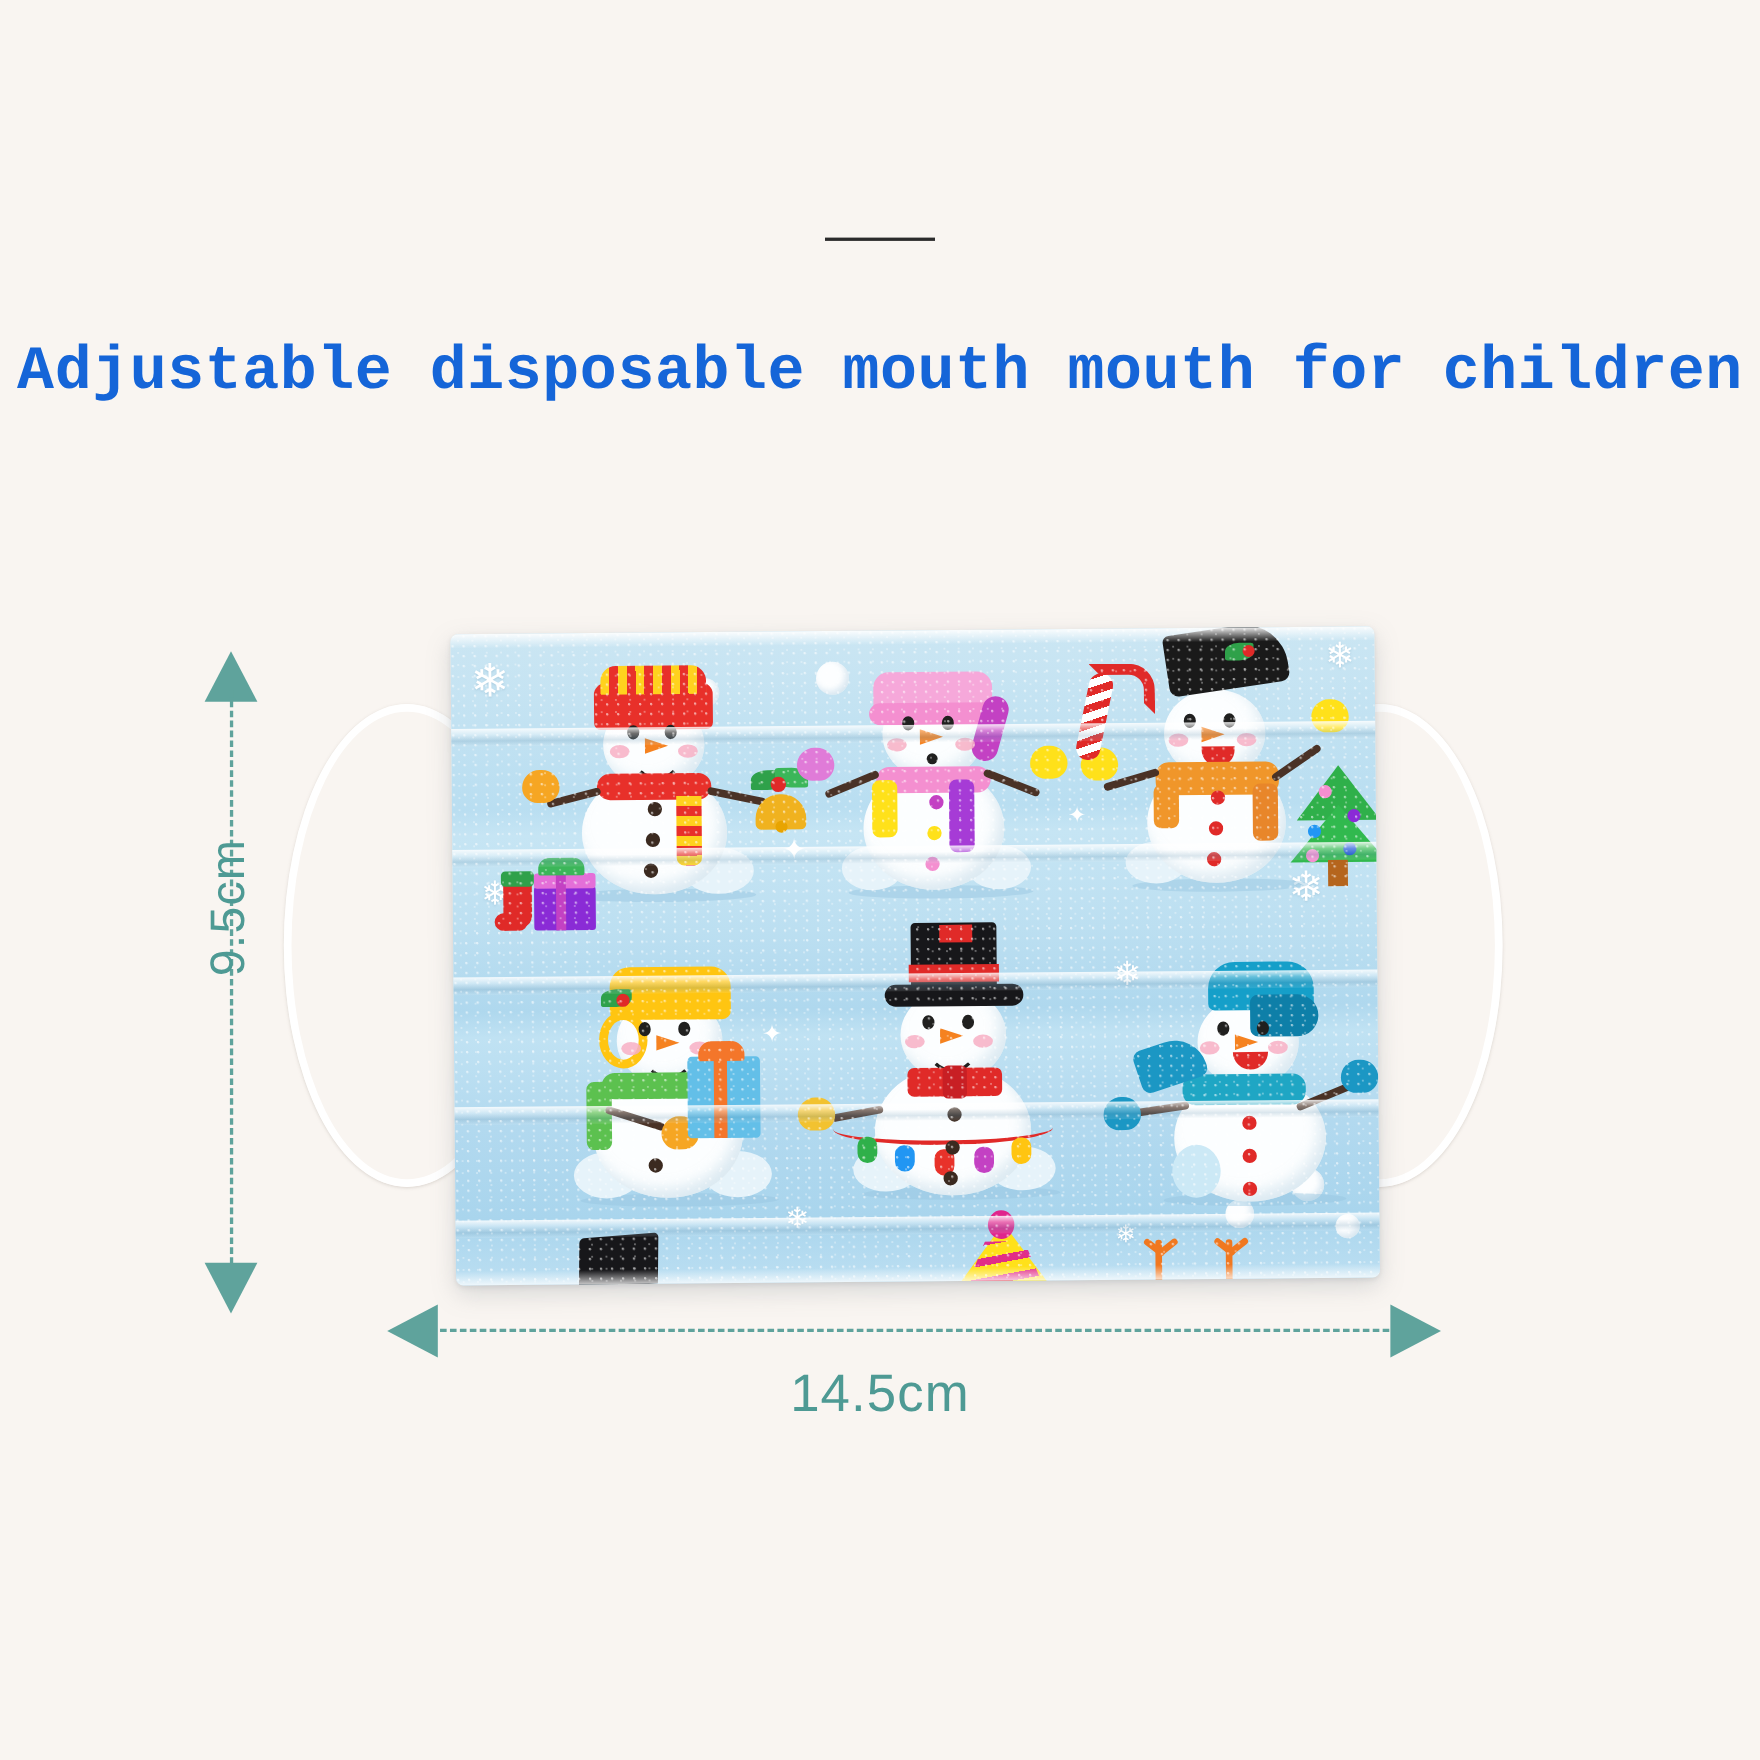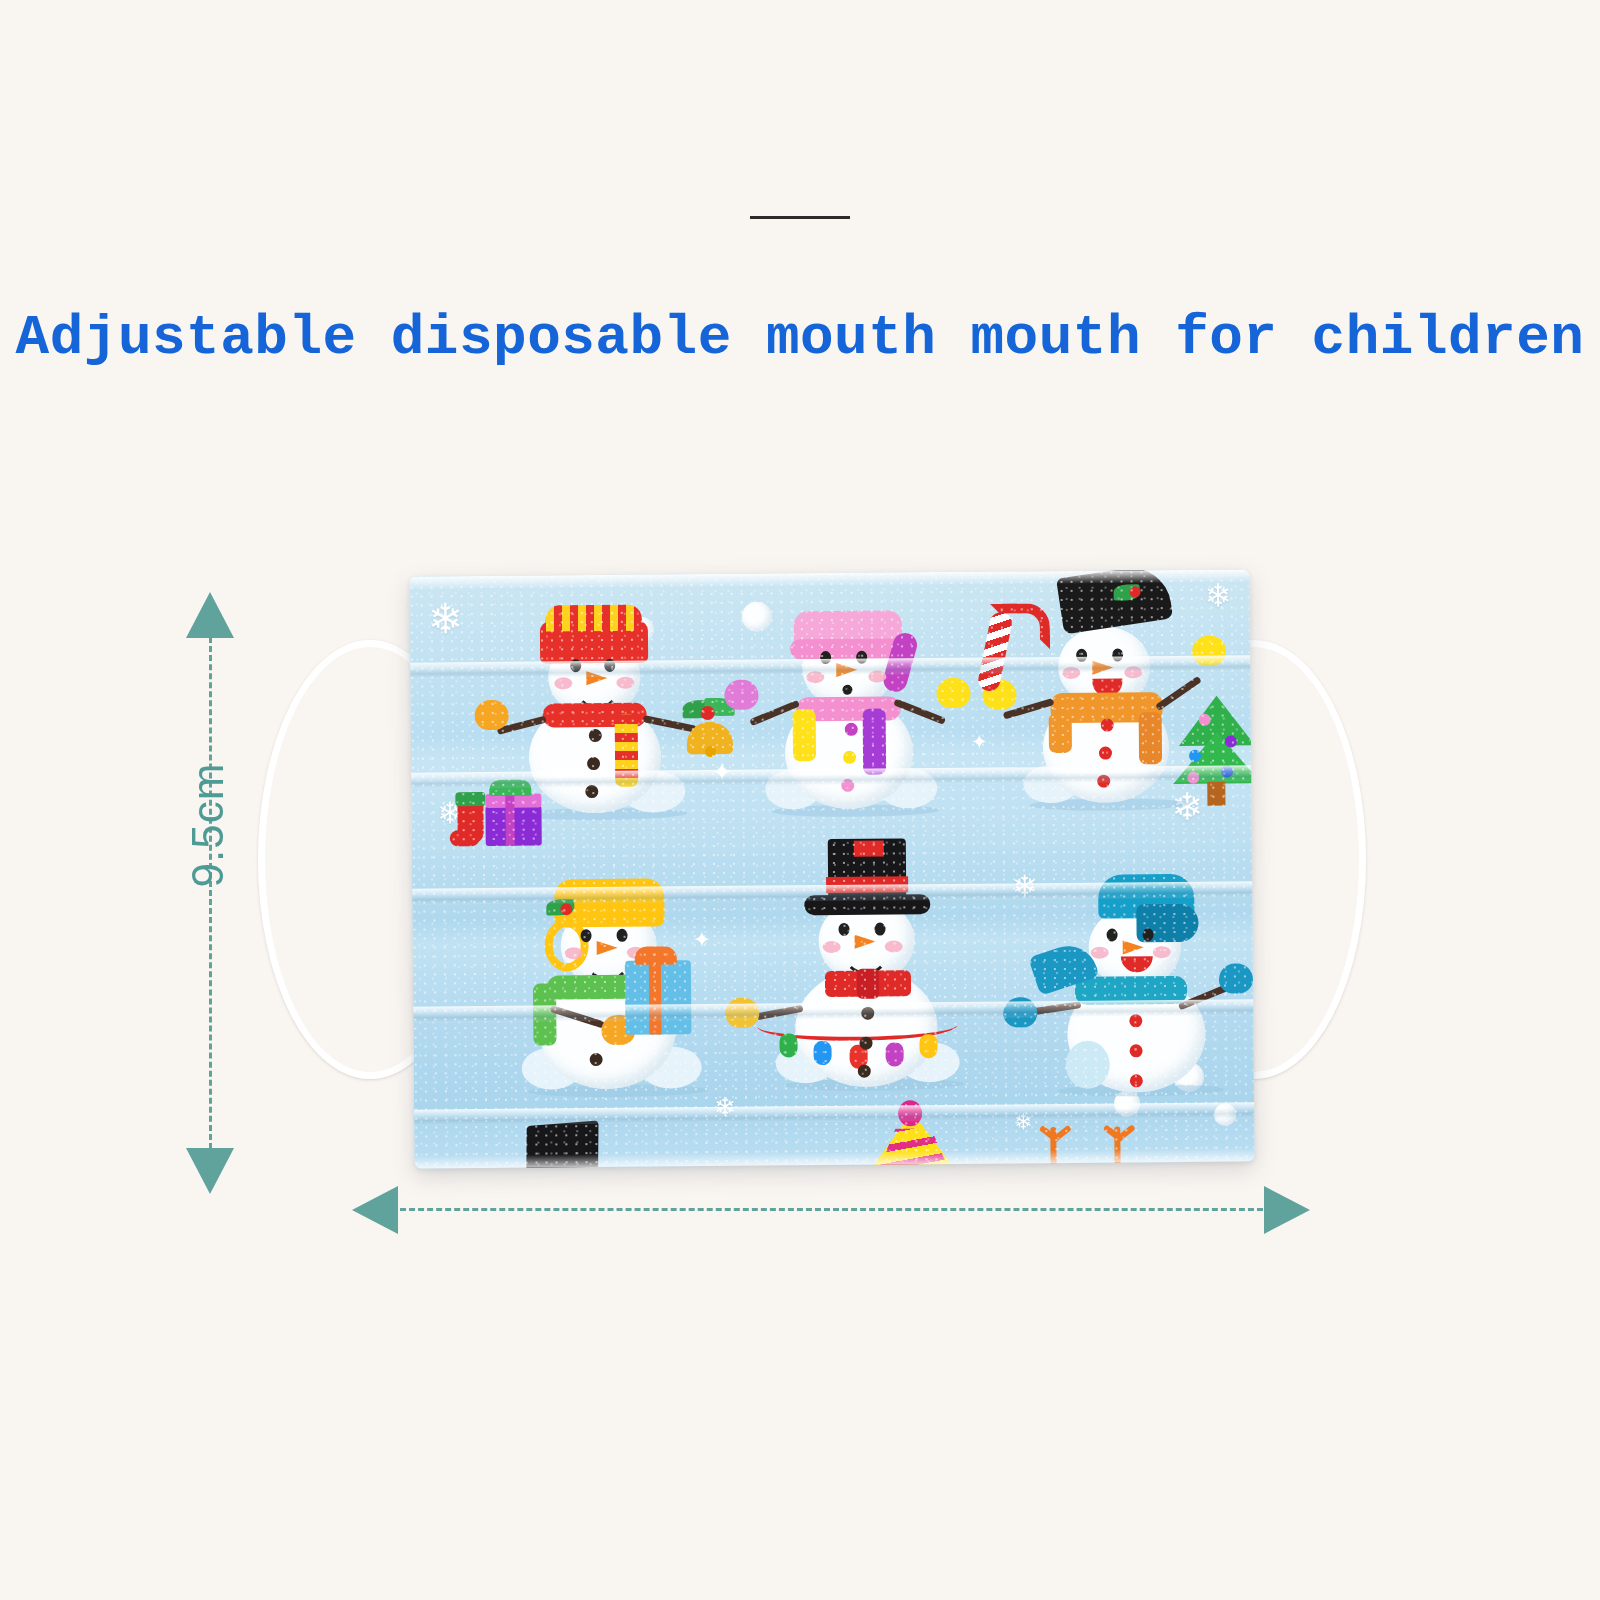--- a/index.html
+++ b/index.html
@@ -564,14 +564,15 @@
   </div>
 
   <div class="arrow arrow-up"></div>
   <div class="dim-v-line"></div>
   <div class="arrow arrow-down"></div>
   <div class="dim-v-label">9.5cm</div>
 
   <div class="arrow arrow-left"></div>
   <div class="dim-h-line"></div>
   <div class="arrow arrow-right"></div>
+  <div class="dim-h-label">14.5cm</div>
 
 </div>
 
 </body></html>

